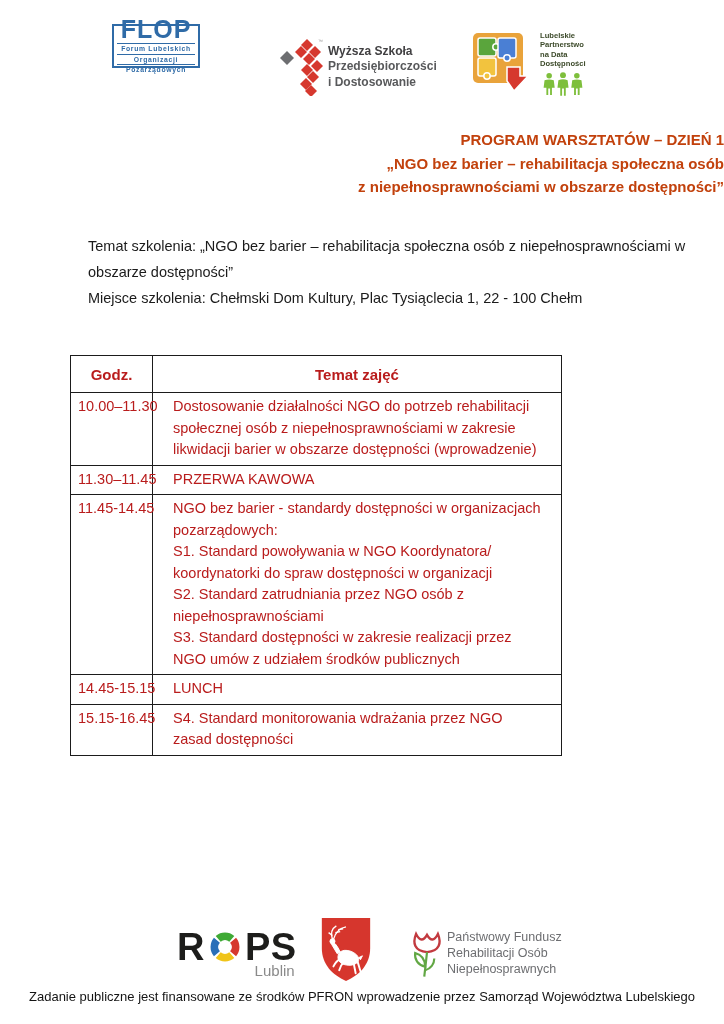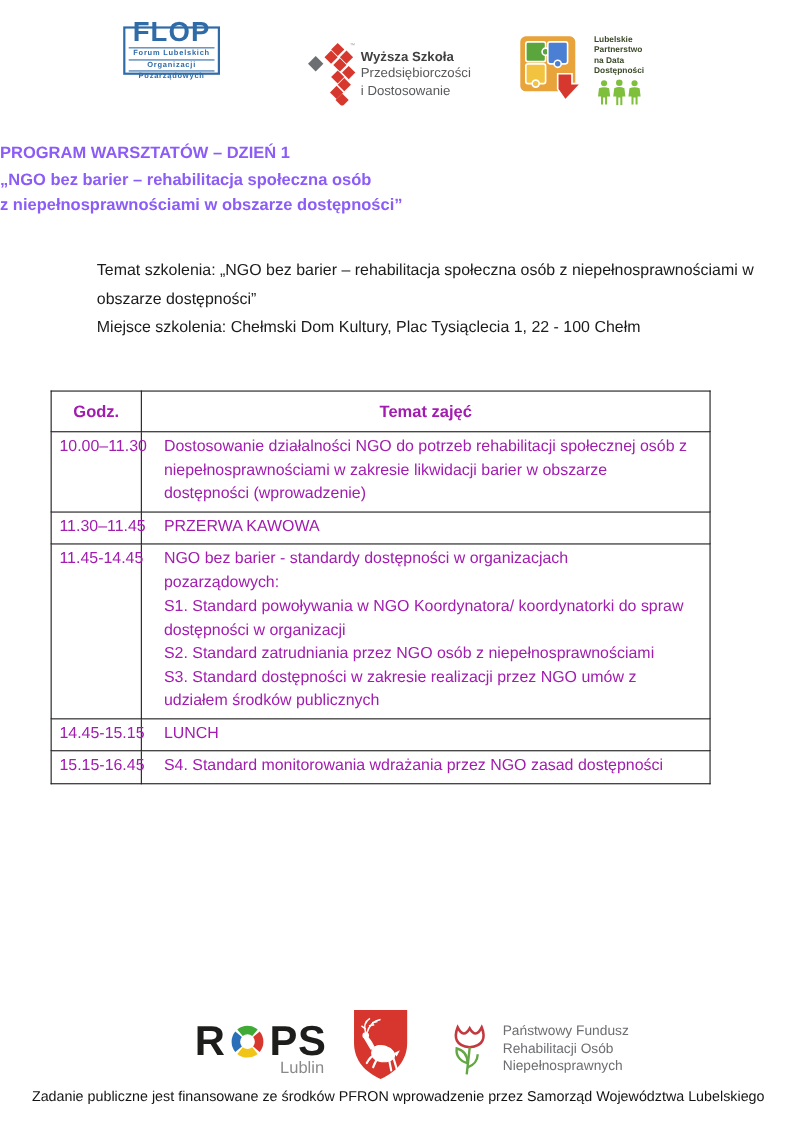--- a/index.html
+++ b/index.html
@@ -17,53 +17,53 @@
   }
   .flop-acronym{font-size:25px;font-weight:800;color:var(--flop-blue,#2f6ba7);line-height:24px;letter-spacing:1px;}
   .flop-sub{width:100%;margin-top:2px;border-top:1px solid var(--flop-blue,#2f6ba7);}
   .flop-sub div{
     font-size:6.8px;font-weight:700;color:var(--flop-blue,#2f6ba7);
     letter-spacing:0.7px;text-align:center;line-height:8.6px;padding-top:1px;
   }
   .flop-sub div + div{border-top:1px solid var(--flop-blue,#2f6ba7);}
 
   .wspa{position:absolute;left:278px;top:38px;display:flex;align-items:center;gap:4px;}
-  .wspa-text div{font-size:12px;color:#58595b;line-height:15.5px;}
+  .wspa-text div{font-size:12px;color:#58595b;line-height:15.5px;font-weight:bold;}
   .wspa-text .l1{font-weight:700;color:#414042;}
 
   .lpnrd{position:absolute;left:471px;top:19px;display:flex;gap:5px;margin-top:12px;}
   .lpnrd-right{width:62px;}
   .lpnrd-right .txt div{font-size:7.6px;font-weight:700;color:var(--partnership-text,#3c4a2a);line-height:9.4px;}
   .lpnrd-right svg{display:block;margin-top:3px;}
 
   
   .title-block{
-    position:absolute;top:128px;left:0;width:100%;text-align:left;
-    font-weight:700;font-size:15px;line-height:23.5px;color:#8b5cf6;
+    position:absolute;top:128px;left:0;width:100%;text-align:right;
+    font-weight:700;font-size:15px;line-height:23.5px;color:#c2410c;
   }
   .details{position:absolute;top:233px;left:88px;width:600px;font-size:14.5px;line-height:26px;}
 
   
   .schedule{
-    position:absolute;top:355px;left:46px;width:600px;
-    border-collapse:collapse;font-size:14.5px;color:#a21caf;table-layout:fixed;
+    position:absolute;top:355px;left:70px;width:492px;
+    border-collapse:collapse;font-size:14.5px;color:#b91c1c;table-layout:fixed;
   }
   .schedule th,.schedule td{border:1px solid #1b1b1b;}
   .schedule th{height:36px;font-weight:700;text-align:center;vertical-align:middle;font-size:15px;padding:0;}
   .schedule td{padding:3px 20px 4px;vertical-align:top;line-height:21.5px;}
   .schedule td.col-time{white-space:nowrap;padding-left:7px;}
 
   
   .rops{position:absolute;left:177px;top:928px;display:flex;flex-direction:column;align-items:flex-end;}
   .rops-word{display:flex;align-items:center;font-size:38px;font-weight:800;color:#1d1d1b;letter-spacing:0.5px;line-height:38px;}
   .rops-o{margin:0 2px;}
   .rops-city{font-size:15px;color:#8a8a8a;margin-top:-4px;margin-right:2px;}
 
   .coat{position:absolute;left:317px;top:915px;}
-  .pfron{position:absolute;left:407px;top:925px;display:flex;align-items:center;gap:10px;}
+  .pfron{position:absolute;left:407px;top:925px;display:flex;align-items:center;}
   .pfron-text div{font-size:12.5px;color:#6d6e71;line-height:16px;}
 
   .note{position:absolute;top:989px;left:0;width:100%;text-align:center;font-size:13px;color:#141414;}
 </style>
 </head>
 <body>
 
 <div class="page">
 
   <div>

